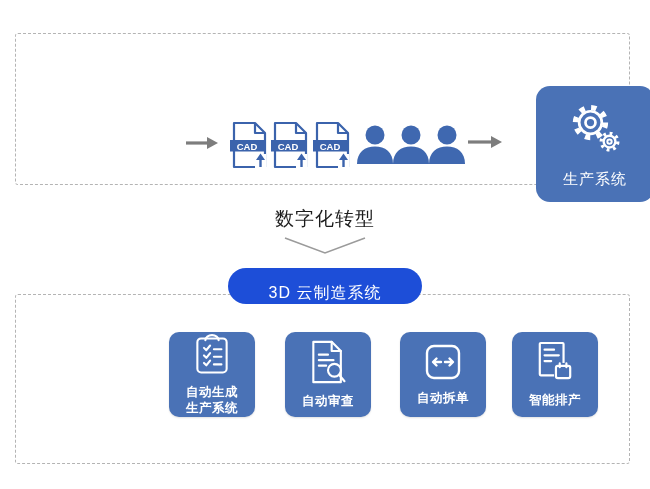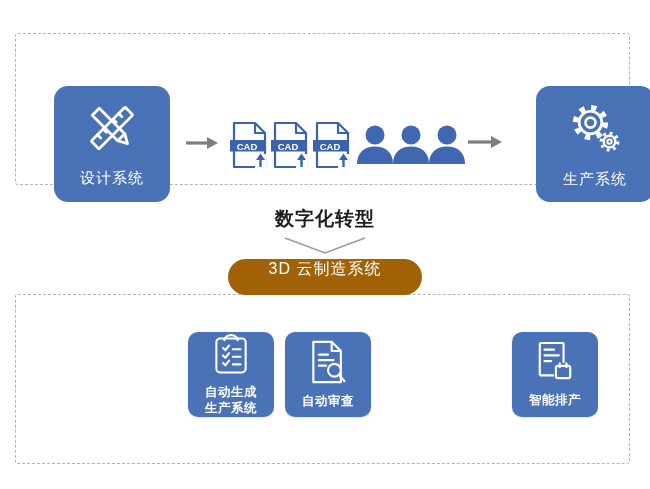--- a/index.html
+++ b/index.html
@@ -24,61 +24,46 @@
   .flow-item{position:absolute;}
   #arrow-left{left:170px;top:101px;}
   #arrow-right{left:452px;top:100px;}
   .cad-icon{top:86px;width:42px;height:50px;margin-left:13px;}
   #cad-1{left:200px;} #cad-2{left:241px;} #cad-3{left:283px;}
   .person-icon{top:91px;width:38px;height:39px;}
   #person-1{left:340px;} #person-2{left:376px;} #person-3{left:412px;}
 
   #transition-title{
     position:absolute;left:0;top:206px;width:650px;text-align:center;
-    font-size:19px;font-weight:700;color:#1c1c1c;letter-spacing:1px;
+    font-size:19px;font-weight:400;color:#1c1c1c;letter-spacing:1px;
   }
   #chevron{position:absolute;left:283px;top:236px;}
 
   #platform-pill{
-    position:absolute;left:228px;top:259px;width:194px;height:36px;border-radius:18px;
-    background:#a16207;display:flex;align-items:flex-start;justify-content:center;z-index:2;
+    position:absolute;left:228px;top:268px;width:194px;height:36px;border-radius:18px;
+    background:#1d4ed8;display:flex;align-items:flex-end;justify-content:center;z-index:2;
   }
   #platform-pill .pill-label{color:#ffffff;font-size:16px;letter-spacing:1px;}
 
   .feat-card{
     position:absolute;top:332px;width:86px;height:85px;border-radius:10px;background:#4a72b6;
     display:flex;flex-direction:column;align-items:center;justify-content:center;gap:5px;
     box-shadow:0 1px 2px rgba(0,0,0,0.12);
   }
-  #feat-1{left:55px;} #feat-2{left:188px;} #feat-3{left:285px;} #feat-4{left:400px;} #feat-5{left:512px;}
+  #feat-1{left:55px;} #feat-2{left:169px;} #feat-3{left:285px;} #feat-4{left:400px;} #feat-5{left:512px;}
   .feat-label{color:#ffffff;font-size:12.5px;line-height:16px;font-weight:600;text-align:center;letter-spacing:0.5px;}
   .feat-icon{flex:none;}
 </style>
 </head>
 <body>
 
 <div class="stage">
 
   <div class="dashed-box" id="top-box">
 
-    <div class="sys-card" id="design-card">
-      <span>
-        <svg width="56" height="56" viewBox="0 0 56 56" fill="none" stroke="#ffffff" stroke-width="2.8" stroke-linejoin="round" stroke-linecap="round">
-          <g transform="rotate(45 28 28)">
-            <rect x="22.5" y="4" width="11" height="48" rx="1"></rect>
-            <path d="M22.5 13h4.5M22.5 21h4.5M22.5 35h4.5M22.5 43h4.5"></path>
-          </g>
-          <g transform="rotate(-45 28 28)">
-            <path d="M23 5h10v36l-5 9-5-9z"></path>
-            <path d="M23 41h10"></path>
-          </g>
-        </svg>
-      </span>
-      <span class="sys-label">设计系统</span>
-    </div>
 
     <span class="flow-item" id="arrow-left">
       <svg width="32" height="16" viewBox="0 0 32 16">
         <line x1="0" y1="8" x2="22" y2="8" stroke="#7d7d7d" stroke-width="3.2"></line>
         <polygon points="21,2 32,8 21,14" fill="#7d7d7d"></polygon>
       </svg>
     </span>
 
     <span class="flow-item cad-icon" id="cad-1">
       <svg width="42" height="50" viewBox="0 0 42 50" font-family="'Liberation Sans',sans-serif">
@@ -190,20 +175,31 @@
         <path d="M24 2v10h10"></path>
         <path d="M10 16h10M10 22h16M10 28h8"></path>
         <circle cx="27" cy="33" r="7" fill="#4a72b6"></circle>
         <path d="M32.5 38.5 38 45"></path>
       </svg>
     </span>
     <div class="feat-label">自动审查</div>
     <div class="feat-label" style="margin-top:-5px"></div>
   </div>
 
+  <div class="feat-card" id="feat-4">
+    <span class="feat-icon">
+      <svg width="38" height="38" viewBox="0 0 38 38" fill="none" stroke="#ffffff" stroke-width="2.4" stroke-linejoin="round" stroke-linecap="round">
+        <rect x="3" y="3" width="32" height="32" rx="7"></rect>
+        <path d="M17 19H9.5M12.5 15.5 9 19l3.5 3.5"></path>
+        <path d="M21 19h7.5M25.5 15.5 29 19l-3.5 3.5"></path>
+      </svg>
+    </span>
+    <div class="feat-label">自动拆单</div>
+    <div class="feat-label" style="margin-top:-5px"></div>
+  </div>
 
   <div class="feat-card" id="feat-5">
     <span class="feat-icon">
       <svg width="38" height="42" viewBox="0 0 40 44" fill="none" stroke="#ffffff" stroke-width="2.3" stroke-linejoin="round" stroke-linecap="round">
         <rect x="4" y="2" width="25" height="34" rx="1"></rect>
         <path d="M9 9h10M9 15h15M9 21h7"></path>
         <rect x="19" y="23" width="20" height="18" fill="#4a72b6" stroke="none"></rect>
         <rect x="21" y="26" width="15" height="13" rx="2"></rect>
         <path d="M25 23.5v4M32 23.5v4"></path>
       </svg>

